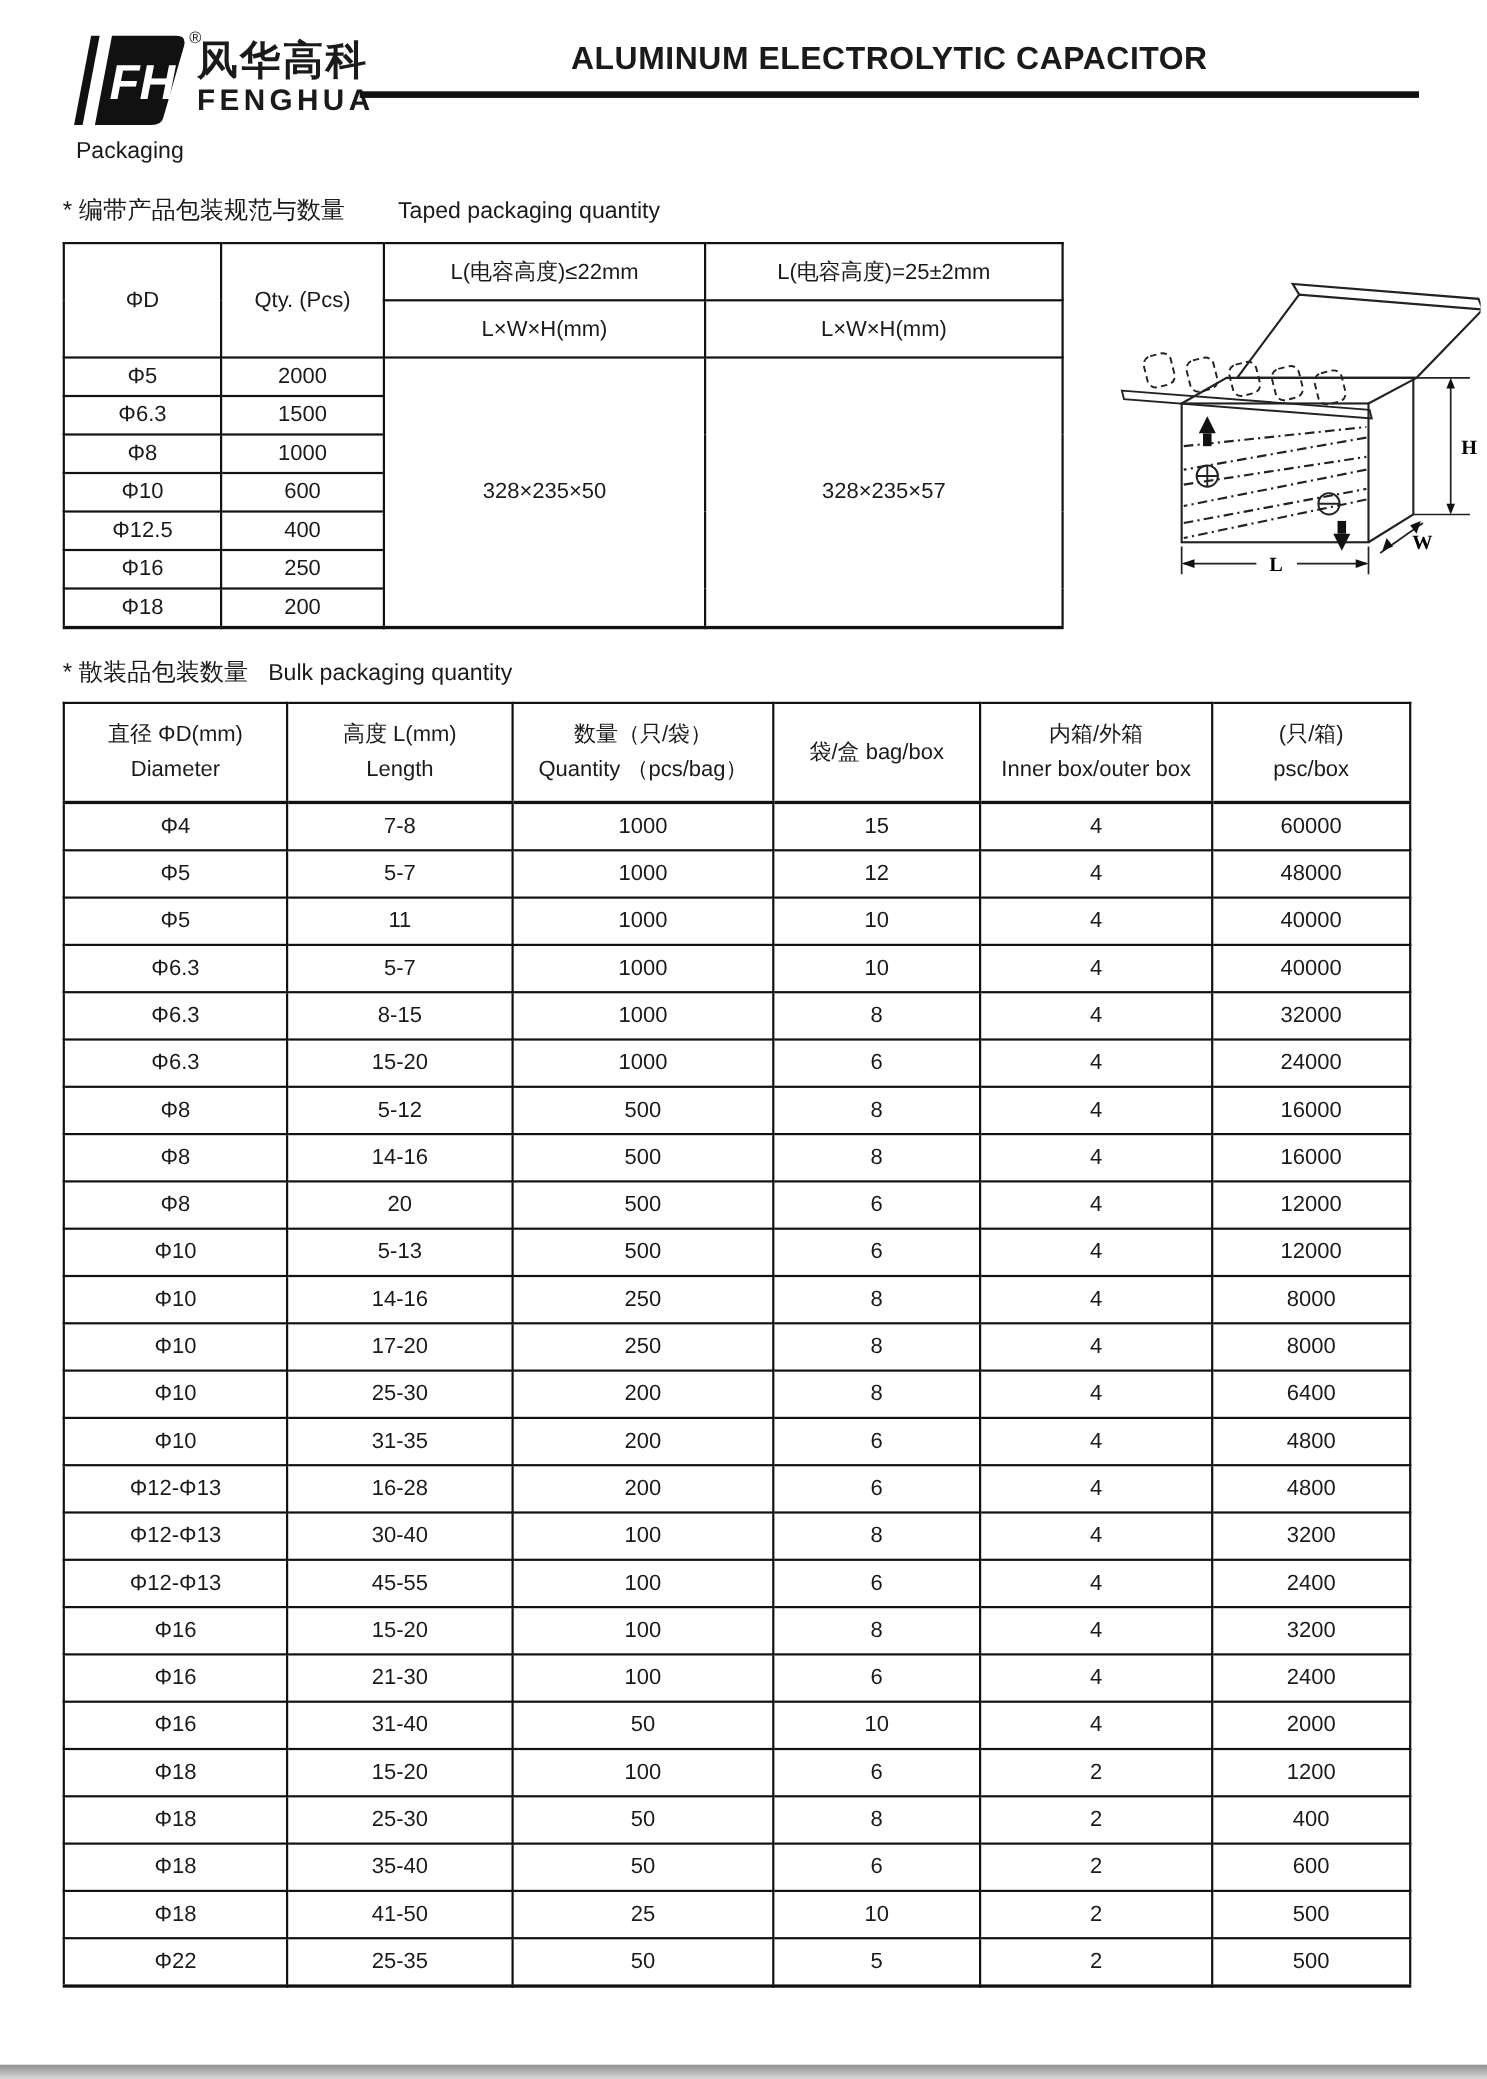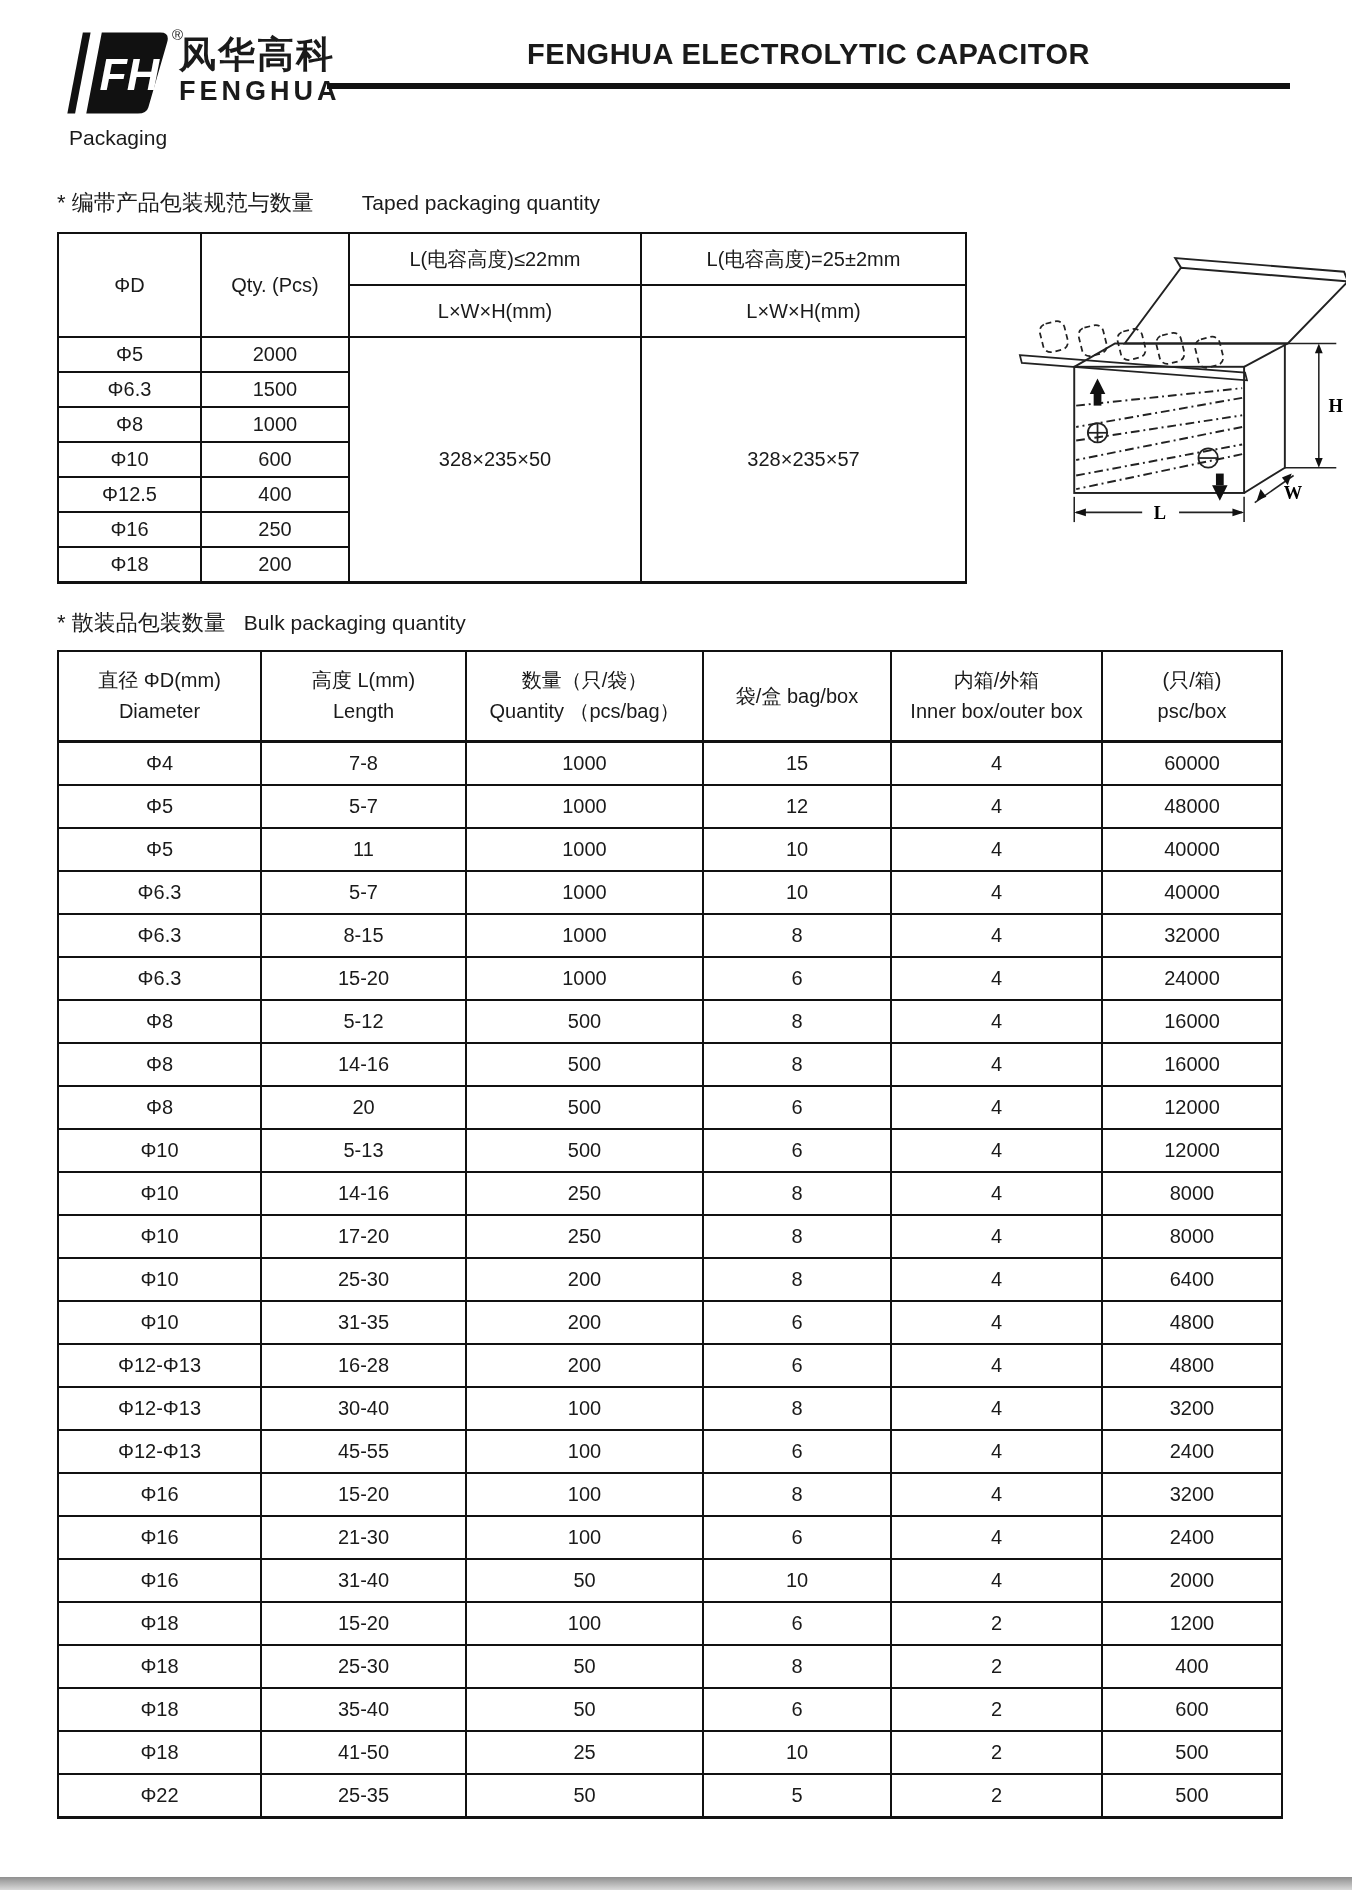--- a/index.html
+++ b/index.html
@@ -18,21 +18,21 @@
   .brand-cn{font-size:37px;font-weight:bold;letter-spacing:2px;white-space:nowrap;}
   .brand-en{font-size:27px;font-weight:bold;letter-spacing:4px;margin-top:2px;}
   .hdr-right{flex:1;padding-top:16px;}
   .doc-title{text-align:center;font-size:29px;font-weight:bold;letter-spacing:0.5px;white-space:nowrap;}
   .title-rule{height:6px;background:#111;margin-top:12px;}
 
   
   .sec-head{margin-top:38px;font-size:27px;letter-spacing:1px;}
   .sec-sub{margin-top:6px;margin-left:12px;font-size:21px;}
 
-  .part-label{margin-top:38px;font-size:22px;}
+  .part-label{margin-top:26px;font-size:22px;}
   .part-label .en{margin-left:42px;font-size:21px;}
 
   
   table{border-collapse:collapse;table-layout:fixed;}
   th,td{border:2px solid #111;text-align:center;vertical-align:middle;
         font-size:20px;font-weight:normal;padding:0 4px;overflow:hidden;}
 
   .t1{margin-top:14px;width:908px;}
   .t1 th{height:50px;}
   .t1 td{height:33px;}
@@ -68,21 +68,21 @@
           <text x="84" y="70" font-size="52" font-style="italic" font-weight="bold" text-anchor="middle" fill="#ffffff" font-family="Liberation Sans, sans-serif">FH</text>
         </svg>
         <span class="logo-reg">®</span>
       </div>
       <div class="logo-text">
         <div class="brand-cn">风华高科</div>
         <div class="brand-en">FENGHUA</div>
       </div>
     </div>
     <div class="hdr-right">
-      <div class="doc-title">FENGHUA ELECTROLYTIC CAPACITOR</div>
+      <div class="doc-title">ALUMINUM ELECTROLYTIC CAPACITOR</div>
       <div class="title-rule"></div>
     </div>
   </div>
 
   <div class="sec-sub">Packaging</div>
 
   <div class="part-label">
     <span class="cn">* 编带产品包装规范与数量</span>
     <span class="en">Taped packaging quantity</span>
   </div>

